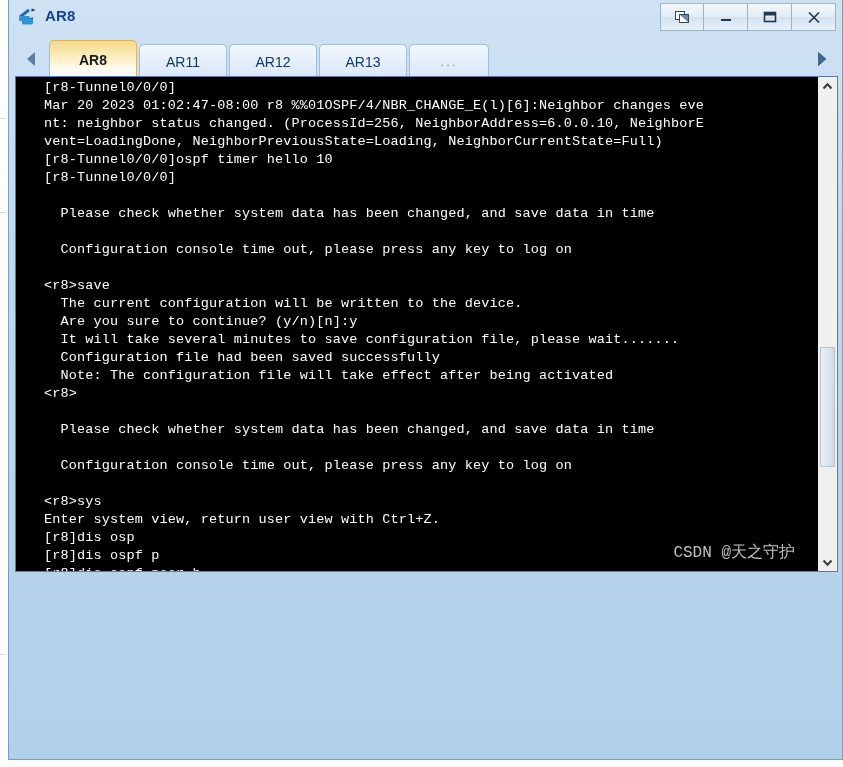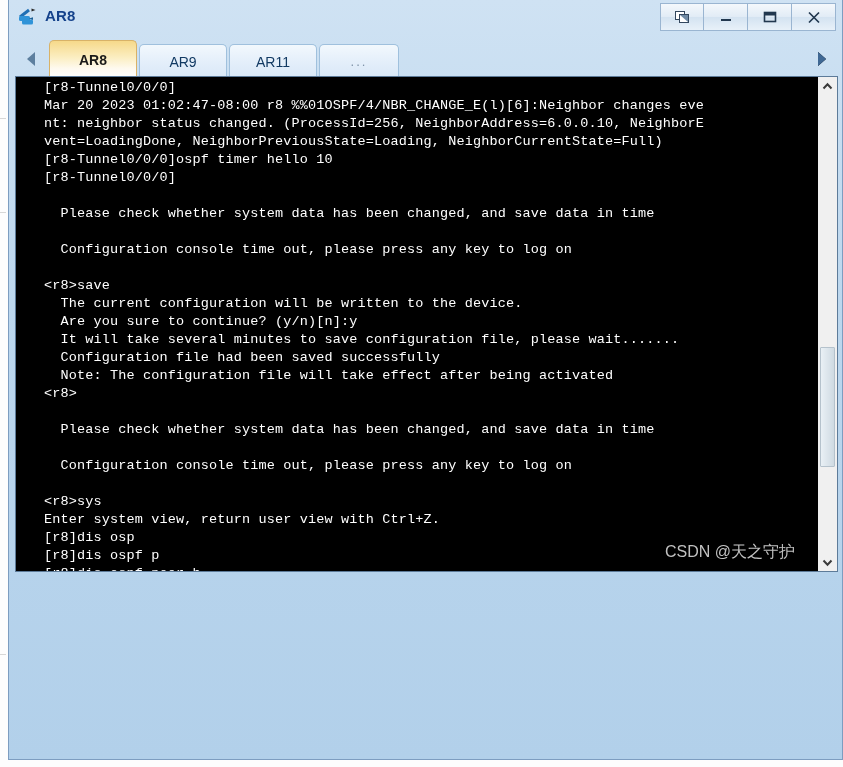--- a/index.html
+++ b/index.html
@@ -187,21 +187,21 @@
     height: 13px;
     background: #ffffff;
     vertical-align: -2px;
   }
 
   
   #watermark {
     position: absolute;
     right: 22px;
     bottom: 8px;
-    font-family: Liberation Sans, sans-serif;
+    font-family: Liberation Mono, monospace;
     font-size: 16px;
     color: #d2d2d2;
     opacity: 0.92;
     white-space: nowrap;
     pointer-events: none;
   }
 
   
   #scrollbar {
     width: 19px;
@@ -299,24 +299,27 @@
       <svg width="16" height="18" viewBox="0 0 16 18">
         <path d="M11 2 L11 16 L3 9 Z" fill="#5d7f9f"></path>
       </svg>
     </div>
 
     <div id="tabs-wrap">
       <div class="tab active">
           <span>AR8</span>
         </div>
       <div class="tab">
-          <span>AR9</span>
+          <span>AR11</span>
         </div>
       <div class="tab">
-          <span>AR11</span>
+          <span>AR12</span>
+        </div>
+      <div class="tab">
+          <span>AR13</span>
         </div>
       <div class="tab more">
           <span>...</span>
         </div>
     </div>
 
     <div class="tab-arrow">
       <svg width="16" height="18" viewBox="0 0 16 18">
         <path d="M5 2 L5 16 L13 9 Z" fill="#3f6party"></path>
         <path d="M5 2 L5 16 L13 9 Z" fill="#3f6894"></path>

